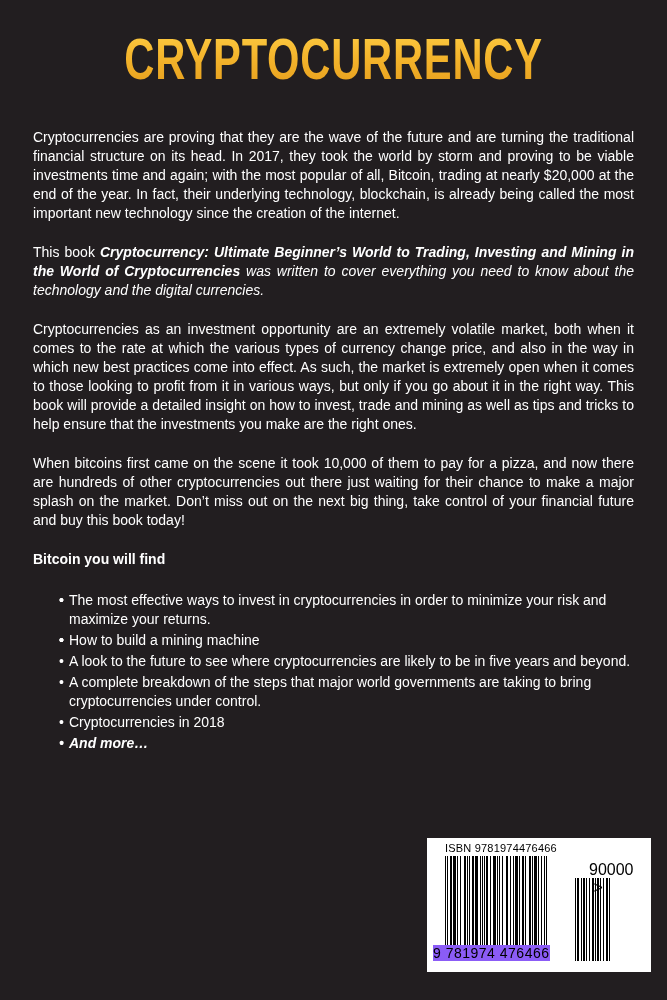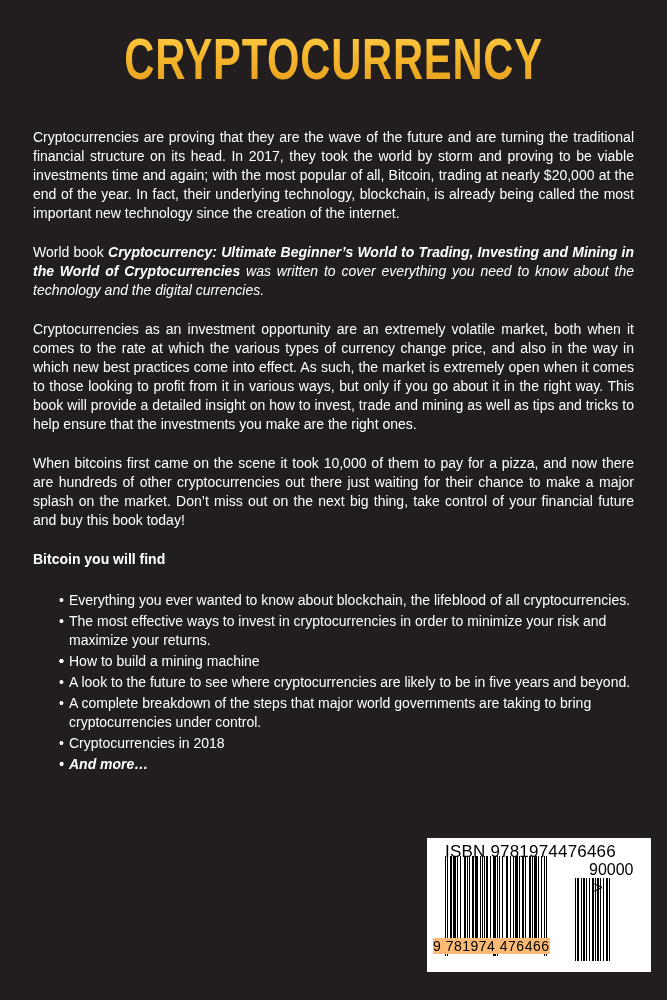--- a/index.html
+++ b/index.html
@@ -51,47 +51,47 @@
     ul.bullets li.more { font-weight: bold; font-style: italic; }
     .barcode-box {
       position: absolute;
       left: 427px; top: 838px;
       width: 224px; height: 134px;
       background: #ffffff;
       color: #000;
     }
     .isbn-label {
       position: absolute; left: 18px; top: 4px;
-      font-size: 17px; letter-spacing: 0.2px;
+      font-size: 11px; letter-spacing: 0.2px;
     }
     .price-label {
       position: absolute; left: 162px; top: 23px;
       font-size: 16px;
     }
     .digits {
-      position: absolute; left: 6px; top: 100px;
+      position: absolute; left: 6px; top: 107px;
       font-size: 14px; letter-spacing: 0.5px;
-      background: #fdba74;
+      background: #8b5cf6;
     }
     svg.bars-main { position: absolute; left: 16px; top: 18px; }
     svg.bars-add { position: absolute; left: 146px; top: 40px; }
   </style>
 </head>
 <body>
 
 <div class="title">CRYPTOCURRENCY</div>
 
 <div class="content">
   <p>Cryptocurrencies are proving that they are the wave of the future and are turning the traditional financial structure on its head. In 2017, they took the world by storm and proving to be viable investments time and again; with the most popular of all, Bitcoin, trading at nearly $20,000 at the end of the year. In fact, their underlying technology, blockchain, is already being called the most important new technology since the creation of the internet.</p>
-  <p><span>World book </span><span class="bi">Cryptocurrency: Ultimate Beginner’s World to Trading, Investing and Mining in the World of Cryptocurrencies</span><span class="i"> was written to cover everything you need to know about the technology and the digital currencies.</span></p>
+  <p><span>This book </span><span class="bi">Cryptocurrency: Ultimate Beginner’s World to Trading, Investing and Mining in the World of Cryptocurrencies</span><span class="i"> was written to cover everything you need to know about the technology and the digital currencies.</span></p>
   <p>Cryptocurrencies as an investment opportunity are an extremely volatile market, both when it comes to the rate at which the various types of currency change price, and also in the way in which new best practices come into effect. As such, the market is extremely open when it comes to those looking to profit from it in various ways, but only if you go about it in the right way. This book will provide a detailed insight on how to invest, trade  and mining as well as tips and tricks to help ensure that the investments you make are the right ones.</p>
   <p>When bitcoins first came on the scene it took 10,000 of them to pay for a pizza, and now there are hundreds of other cryptocurrencies out there just waiting for their chance to make a major splash on the market. Don’t miss out on the next big thing, take control of your financial future and buy this book today!</p>
   <div class="heading">Bitcoin you will find</div>
   <ul class="bullets">
-    <li><span class="dot">•</span><span>Everything you ever wanted to know about blockchain, the lifeblood of all cryptocurrencies.</span></li>
+    <li><span class="dot">•</span></li>
     <li><span class="dot">•</span><span>The most effective ways to invest in cryptocurrencies in order to minimize your risk and maximize your returns.</span></li>
     <li><span class="dot">•</span></li>
     <li><span class="dot">•</span></li>
     <li><span class="dot">•</span><span>How to build a mining machine</span></li>
     <li><span class="dot">•</span><span>A look to the future to see where cryptocurrencies are likely to be in five years and beyond.</span></li>
     <li><span class="dot">•</span><span>A complete breakdown of the steps that major world governments are taking to bring cryptocurrencies under control.</span></li>
     <li><span class="dot">•</span><span>Cryptocurrencies in 2018</span></li>
     <li class="more"><span class="dot">•</span><span>And more…</span></li>
   </ul>
 </div>

